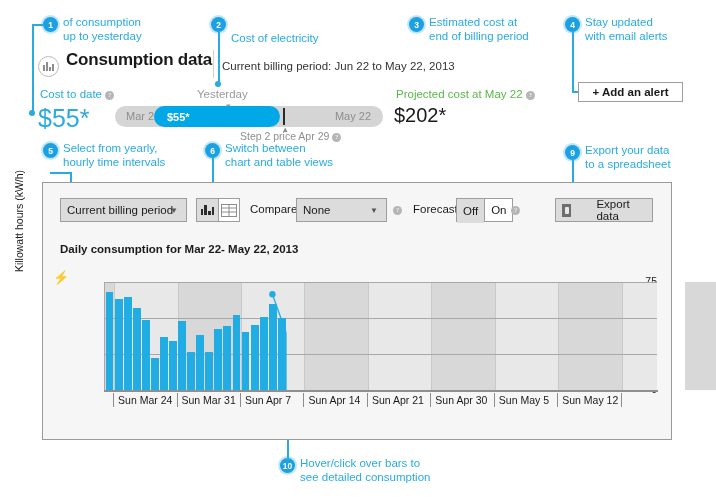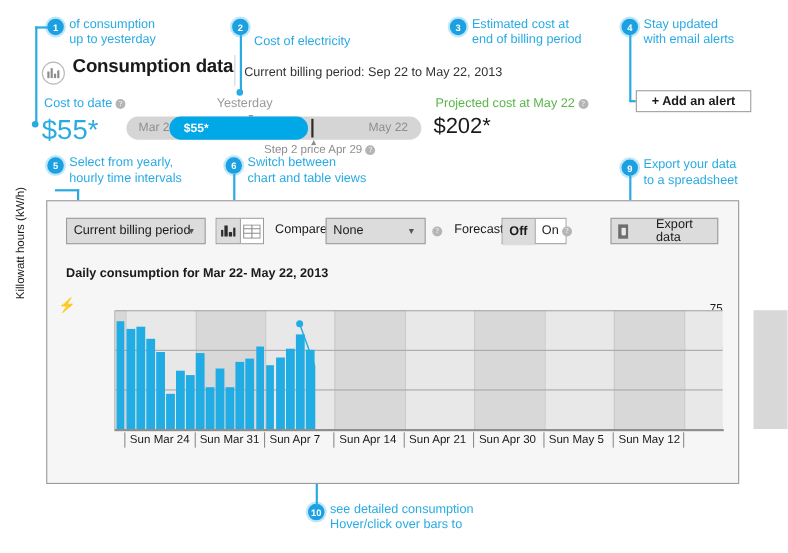--- a/index.html
+++ b/index.html
@@ -94,21 +94,21 @@
     position:absolute;left:296px;top:198px;width:91px;height:24px;background:#dcdcdc;
     border:1px solid #9d9d9d;box-sizing:border-box;font-size:11.5px;color:#1a1a1a;
     display:flex;align-items:center;padding-left:6px;
   }
   #compare-caret{position:absolute;right:8px;top:7px;font-size:8px;color:#555;}
   #compare-info{position:absolute;left:393px;top:206px;}
   #forecast-label{position:absolute;left:413px;top:203px;font-size:11.5px;color:#1a1a1a;}
   #forecast-toggle{
     position:absolute;left:456px;top:198px;height:24px;border:1px solid #9d9d9d;box-sizing:border-box;display:flex;
   }
-  #forecast-off{padding:12px 6px;background:#dcdcdc;display:flex;align-items:center;font-size:11.5px;color:#1a1a1a;font-weight:bold;}
+  #forecast-off{padding:12px 6px;background:#dcdcdc;display:flex;align-items:center;font-size:11.5px;color:#1a1a1a;}
   #forecast-on{padding:0 6px;background:#fff;border-left:1px solid #9d9d9d;display:flex;align-items:center;font-size:11.5px;color:#1a1a1a;}
   #forecast-info{position:absolute;left:511px;top:206px;}
   #export-btn{
     position:absolute;left:555px;top:198px;width:98px;height:24px;background:#dcdcdc;
     border:1px solid #9d9d9d;box-sizing:border-box;display:flex;align-items:center;
     font-size:11.5px;color:#1a1a1a;padding-left:6px;
   }
   #export-icon{width:10px;height:13px;background:#6e6e6e;margin-right:5px;position:relative;}
   #export-icon::after{content:"";position:absolute;left:3px;top:3px;width:4px;height:7px;background:#e8e8e8;border-radius:1px;}
   #export-label{margin-left:20px;}
@@ -210,36 +210,36 @@
 <div class="anno" style="left:585px;top:144px;width:130px;">
   <div>Export your data</div>
   <div>to a spreadsheet</div>
 </div>
 <div class="line vline" style="left:572px;top:160px;height:47px;"></div>
 <div class="dot" style="left:588px;top:204px;"></div>
 <div class="line hline" style="left:572px;top:206px;width:18px;"></div>
 
 <div class="badge" style="left:280px;top:458px;">10</div>
 <div class="anno" style="left:300px;top:457px;width:190px;">
+  <div>Hover/click over bars to</div>
   <div>see detailed consumption</div>
-  <div>Hover/click over bars to</div>
 </div>
 <div class="line vline" style="left:287px;top:302px;height:158px;"></div>
 <div class="dot" style="left:247px;top:294px;"></div>
 <div class="line" style="left:248px;top:296px;width:46px;height:1.5px;transform:rotate(10deg);transform-origin:0 0;"></div>
 
 <div id="header-icon">
   <i style="height:6px;"></i>
     <i style="height:9px;"></i>
     <i style="height:4px;"></i>
     <i style="height:7px;"></i>
 </div>
 <div id="page-title">Consumption data</div>
 <div id="title-sep"></div>
-<div id="billing-period">Current billing period: Sep 22 to May 22, 2013</div>
+<div id="billing-period">Current billing period: Jun 22 to May 22, 2013</div>
 
 <div id="cost-to-date-label">
   <span>Cost to date</span>
   <span class="info-dot">?</span>
 </div>
 <div id="cost-to-date-value">$55*</div>
 
 <div id="yesterday-label">Yesterday</div>
 <div id="yesterday-caret">▾</div>
 

